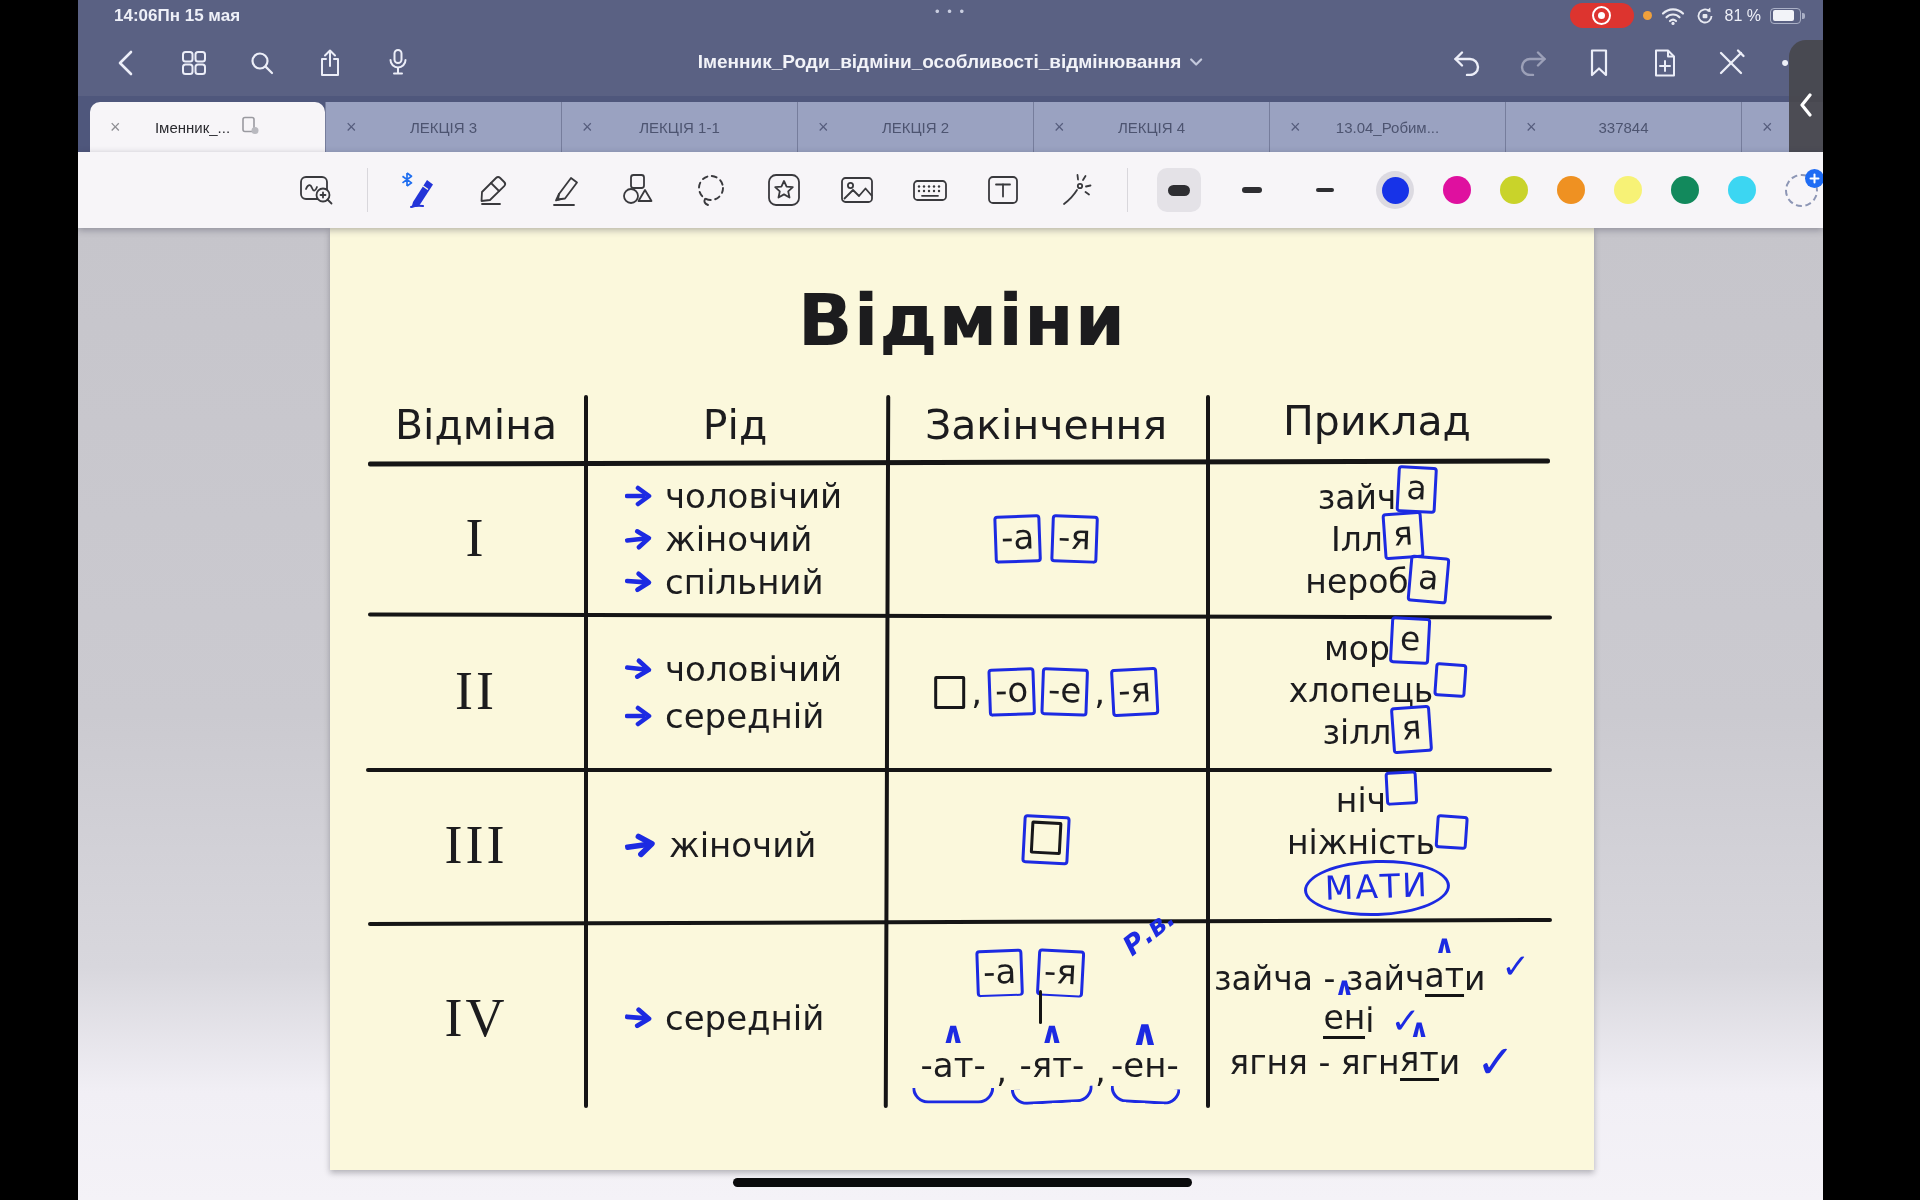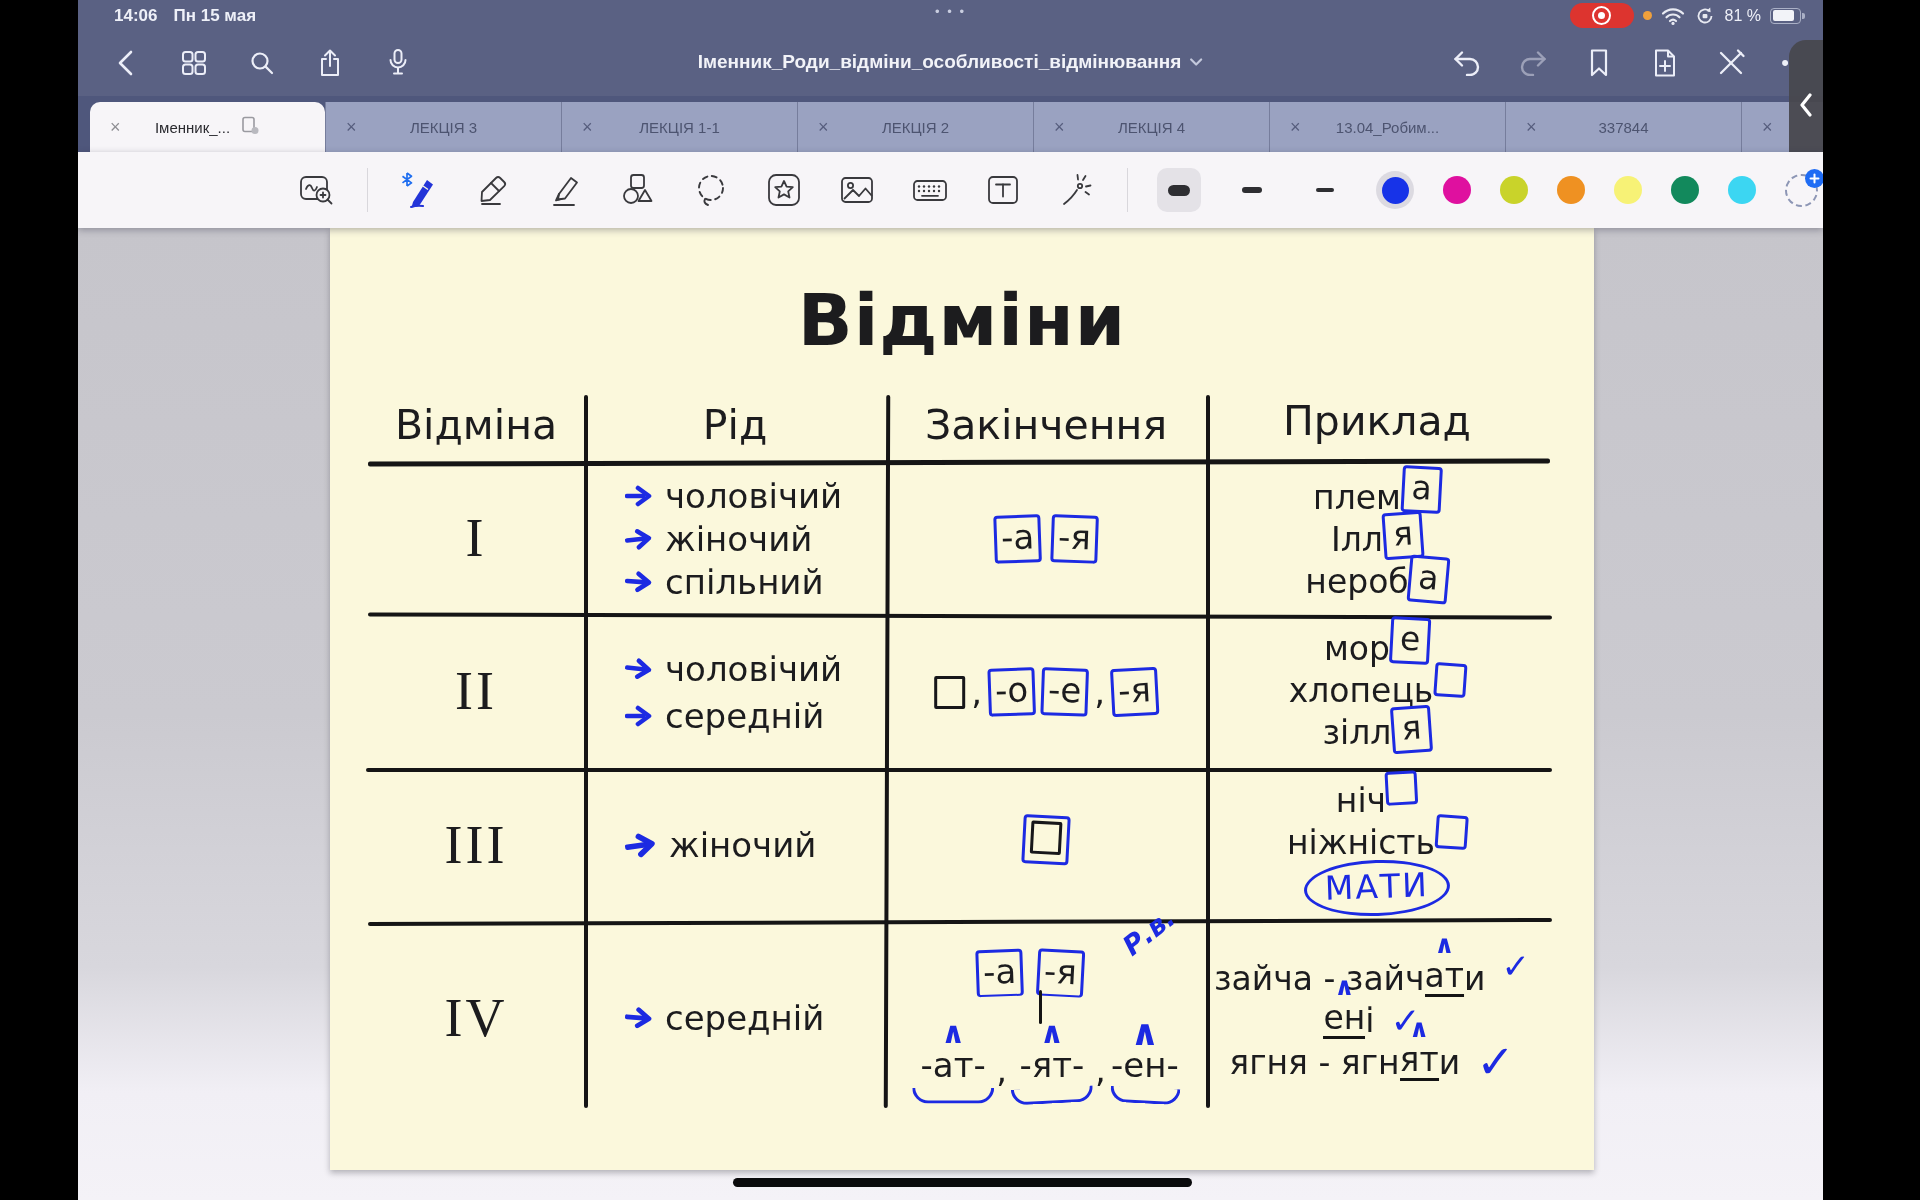--- a/index.html
+++ b/index.html
@@ -1,21 +1,21 @@
 <!DOCTYPE html>
 <html><head>
 <meta charset="utf-8">
 <style>
   html,body{margin:0;padding:0;background:#000;width:1920px;height:1200px;overflow:hidden;
     font-family:"Liberation Sans",sans-serif;-webkit-font-smoothing:antialiased;}
   .app{position:absolute;left:78px;top:0;width:1745px;height:1200px;background:#5a6183;overflow:hidden;}
 
   
   .statusbar{position:absolute;left:0;top:0;width:100%;height:33px;}
-  .sb-left{position:absolute;left:36px;top:6px;color:#eef0f8;font-size:17px;font-weight:600;display:flex;gap:16px;}
+  .sb-left{position:absolute;left:36px;top:6px;color:#eef0f8;font-size:17px;font-weight:600;display:flex;}
   .sb-dots{position:absolute;left:50%;top:4px;transform:translateX(-50%);color:#c9cee0;font-size:13px;letter-spacing:2px;}
   .sb-right{position:absolute;right:22px;top:3px;display:flex;align-items:center;gap:9px;}
   .rec-pill{width:64px;height:25px;background:#dd342f;border-radius:13px;display:flex;align-items:center;justify-content:center;}
   .rec-ring{width:15px;height:15px;border:2px solid #fff;border-radius:50%;display:flex;align-items:center;justify-content:center;}
   .rec-dot{width:7px;height:7px;background:#fff;border-radius:50%;}
   .orange-dot{width:9px;height:9px;background:#f0a03c;border-radius:50%;}
   .sb-pct{color:#eef0f8;font-size:16px;font-weight:500;}
   .batt{width:29px;height:14px;border:1.5px solid #aab0c6;border-radius:4px;position:relative;}
   .batt-fill{position:absolute;left:1.5px;top:1.5px;bottom:1.5px;width:21px;background:#f2f3f8;border-radius:2px;}
   .batt-tip{position:absolute;right:-5px;top:4px;width:3px;height:6px;background:#aab0c6;border-radius:0 2px 2px 0;}
@@ -491,21 +491,21 @@
             </span>
             <span>спільний</span>
           </div>
       </div>
       <div class="abs endl" style="left:716px;top:311px;">
         <span class="bbox">-а</span>
         <span class="bbox" style="transform:rotate(2deg);">-я</span>
       </div>
       <div class="abs ex" style="left:1047px;top:311px;">
         <div class="exline">
-            <span>плем</span>
+            <span>зайч</span>
             <span class="bbox up">а</span>
           </div>
         <div class="exline">
             <span>Ілл</span>
             <span class="bbox up" style="transform:rotate(-4deg) translateY(-4px);">я</span>
           </div>
         <div class="exline">
             <span>нероб</span>
             <span class="bbox up" style="transform:rotate(5deg) translateY(-2px);">а</span>
           </div>

